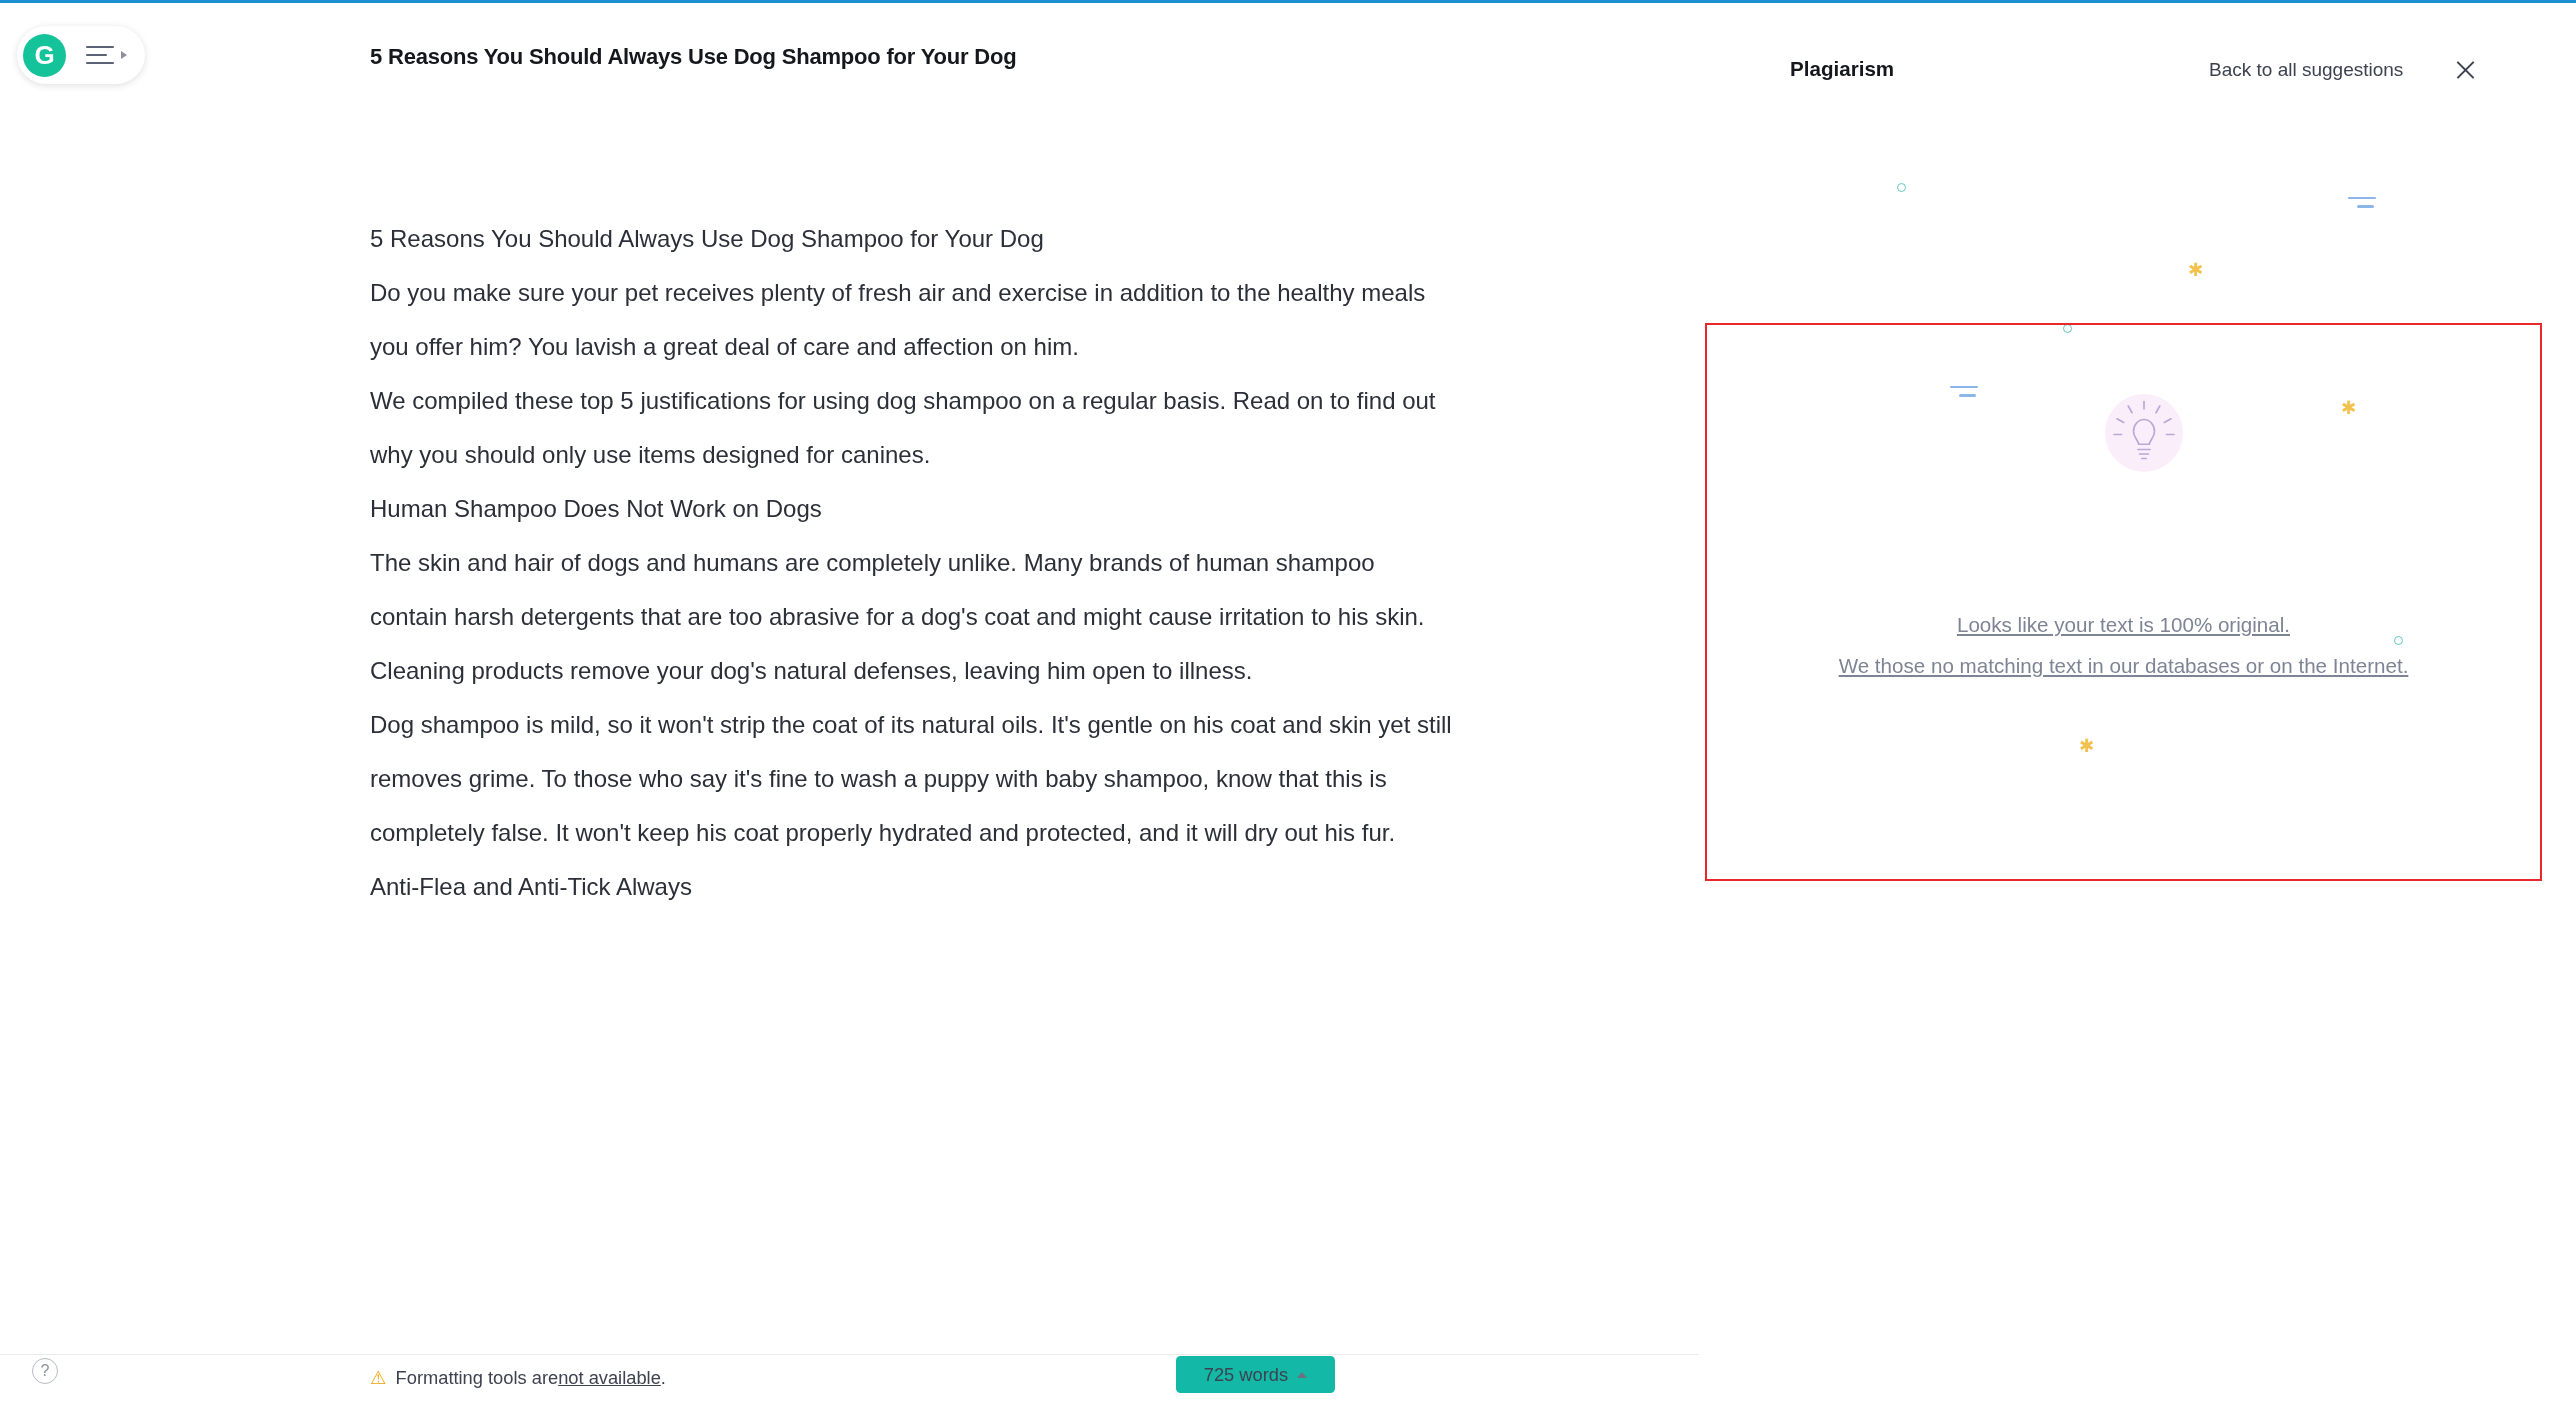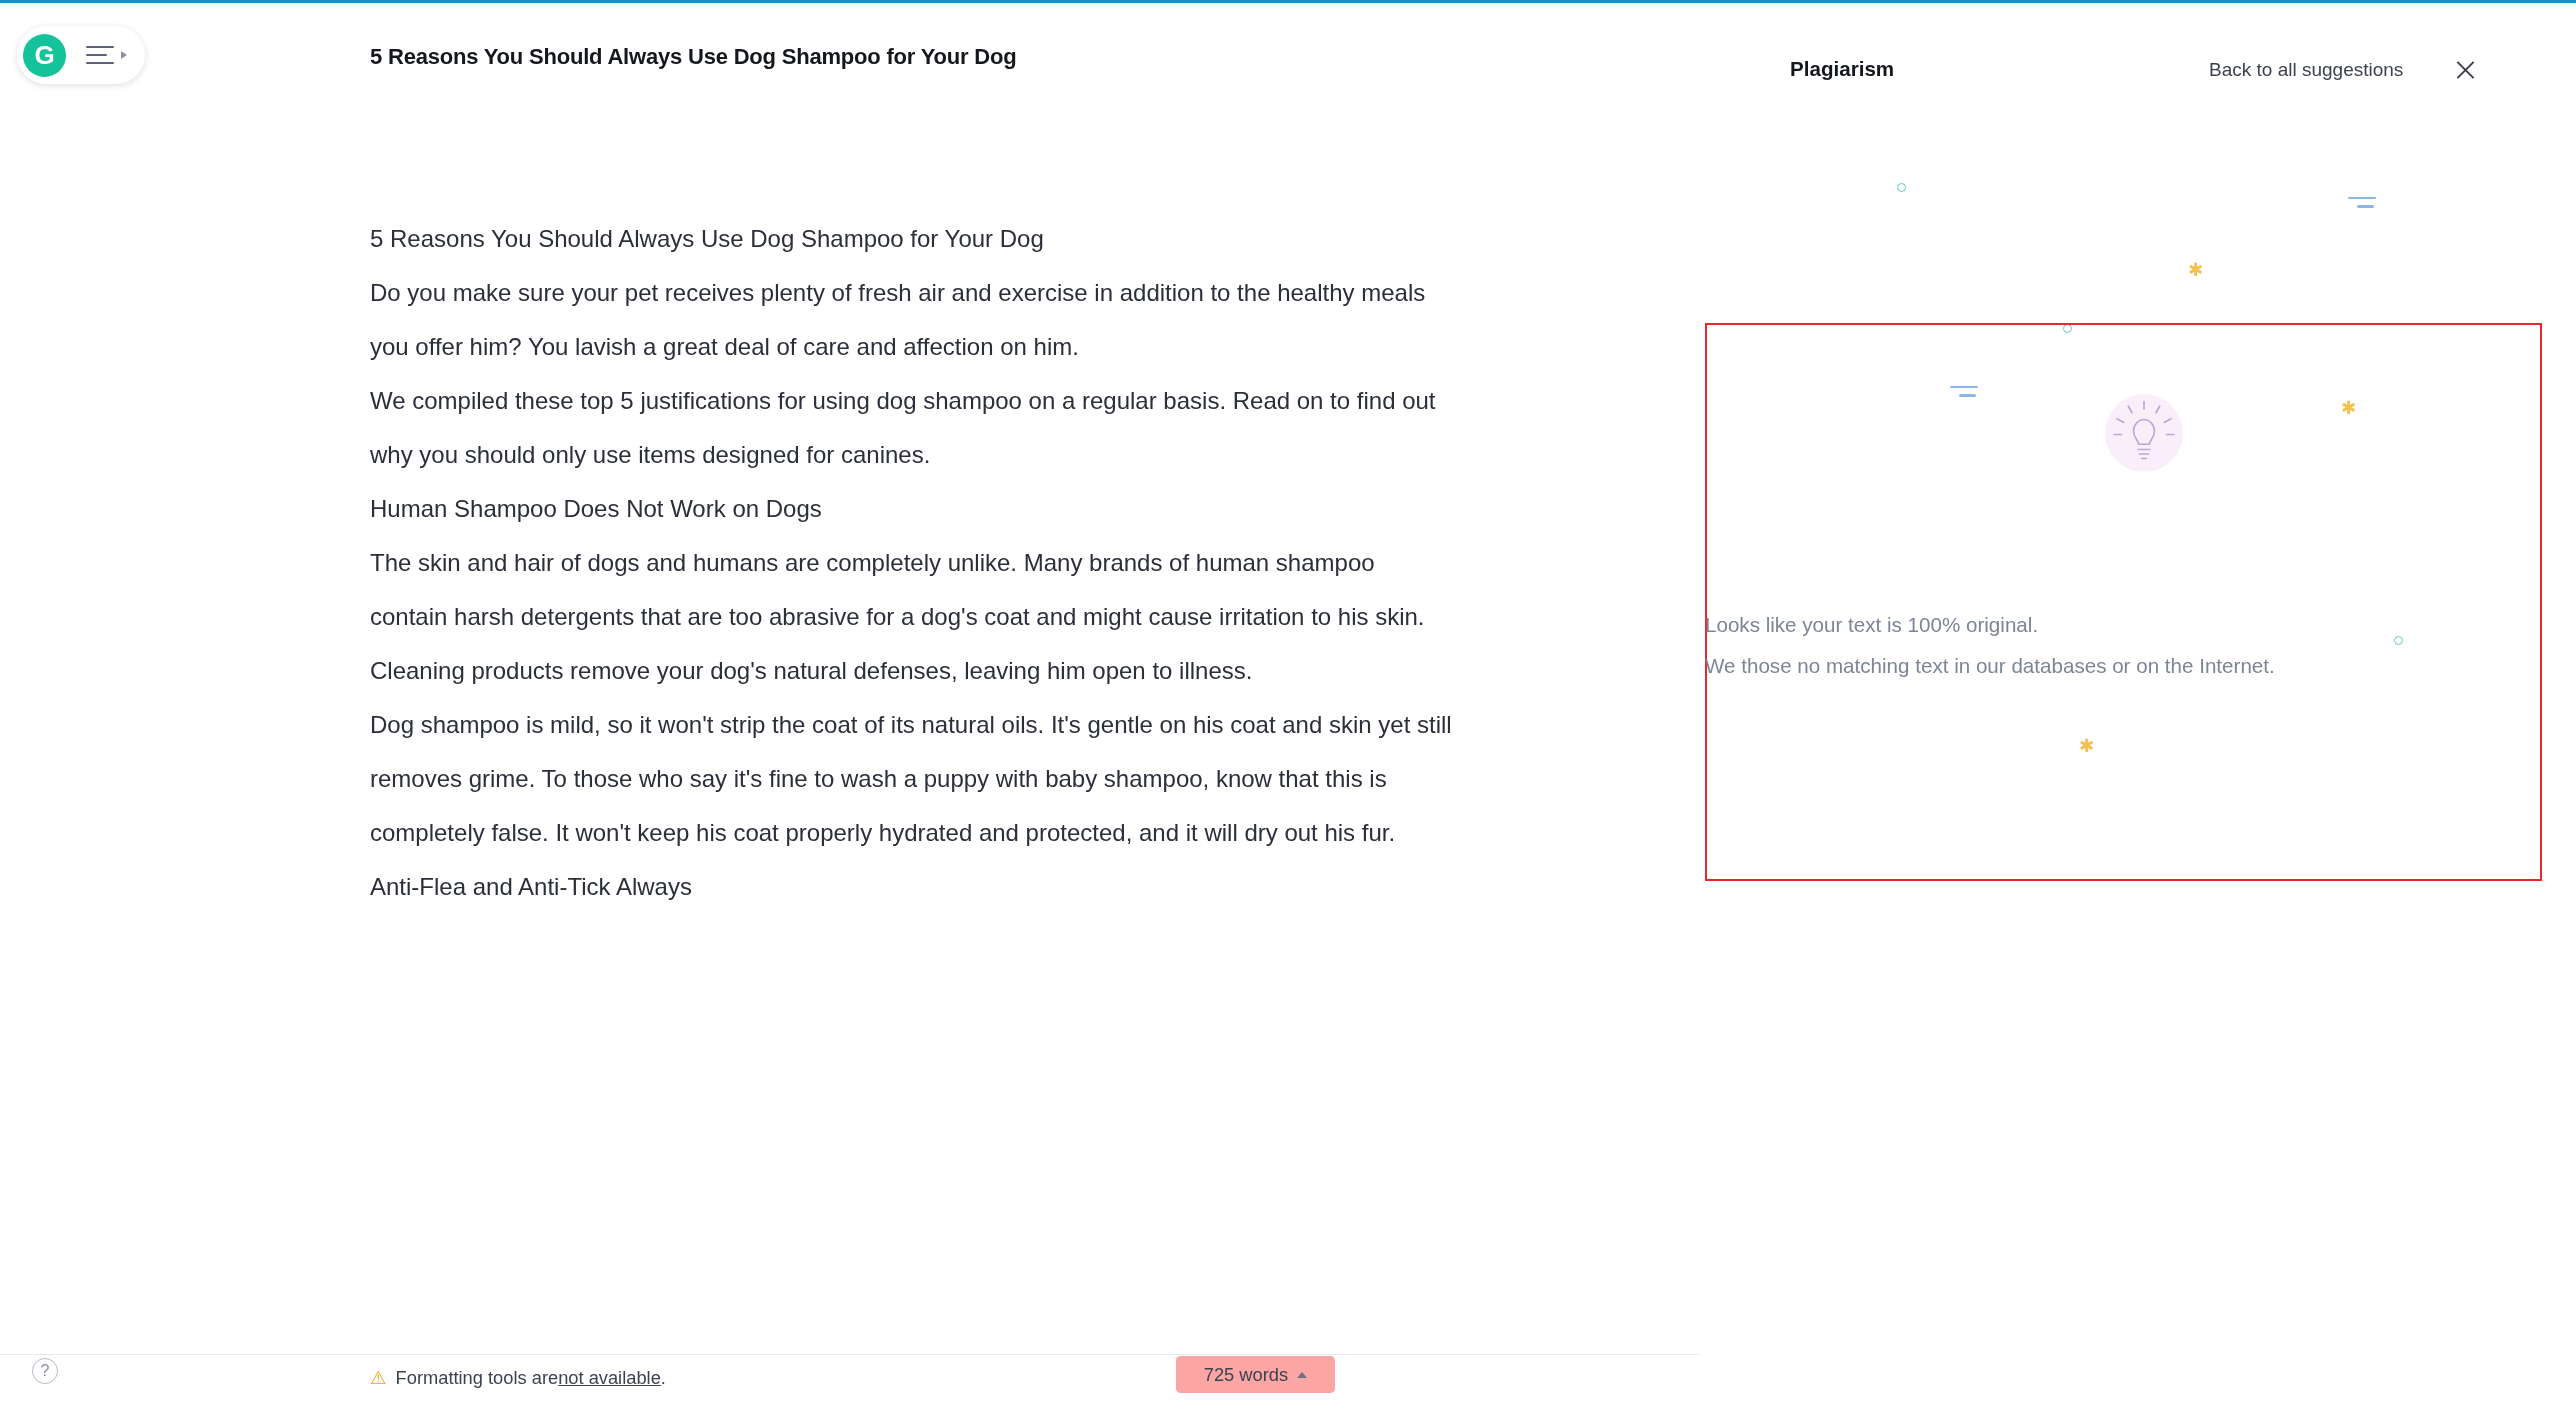--- a/index.html
+++ b/index.html
@@ -100,21 +100,21 @@
   .format-note {
     position: absolute; left: 370px; top: 1367px;
     font-size: 18.3px; color: #3d4250;
     display: flex; align-items: center;
   }
   .warn-icon { color: #f0a202; font-size: 18.3px; margin-right: 9.2px; }
   .format-note u { text-decoration: underline; }
   .word-count {
     position: absolute; left: 1176px; top: 1356px;
     width: 159px; height: 37px;
-    background: #fca5a5;
+    background: #14b8a6;
     border-radius: 4.6px;
     display: flex; align-items: center; justify-content: center;
     font-size: 18.3px; color: #3d4250;
     cursor: pointer;
   }
   .word-count .caret {
     margin-left: 9.2px;
     width: 0; height: 0;
     border-left: 5.3px solid transparent;
     border-right: 5.3px solid transparent;
@@ -152,22 +152,24 @@
   }
 
   
   .bulb {
     position: absolute; left: 2099px; top: 388px;
     width: 90px; height: 90px;
   }
   .empty-text {
     position: absolute; left: 1705px; top: 604px;
     width: 837px;
+    text-align: center;
     font-size: 20.6px; line-height: 41px;
     color: #7d8595;
+    text-decoration: underline;
   }
 
   
   .deco { position: absolute; }
   .deco-circle {
     border-radius: 50%;
     border: 1.5px solid #63c9c0;
     width: 9.2px; height: 9.2px;
   }
   .deco-dash {

